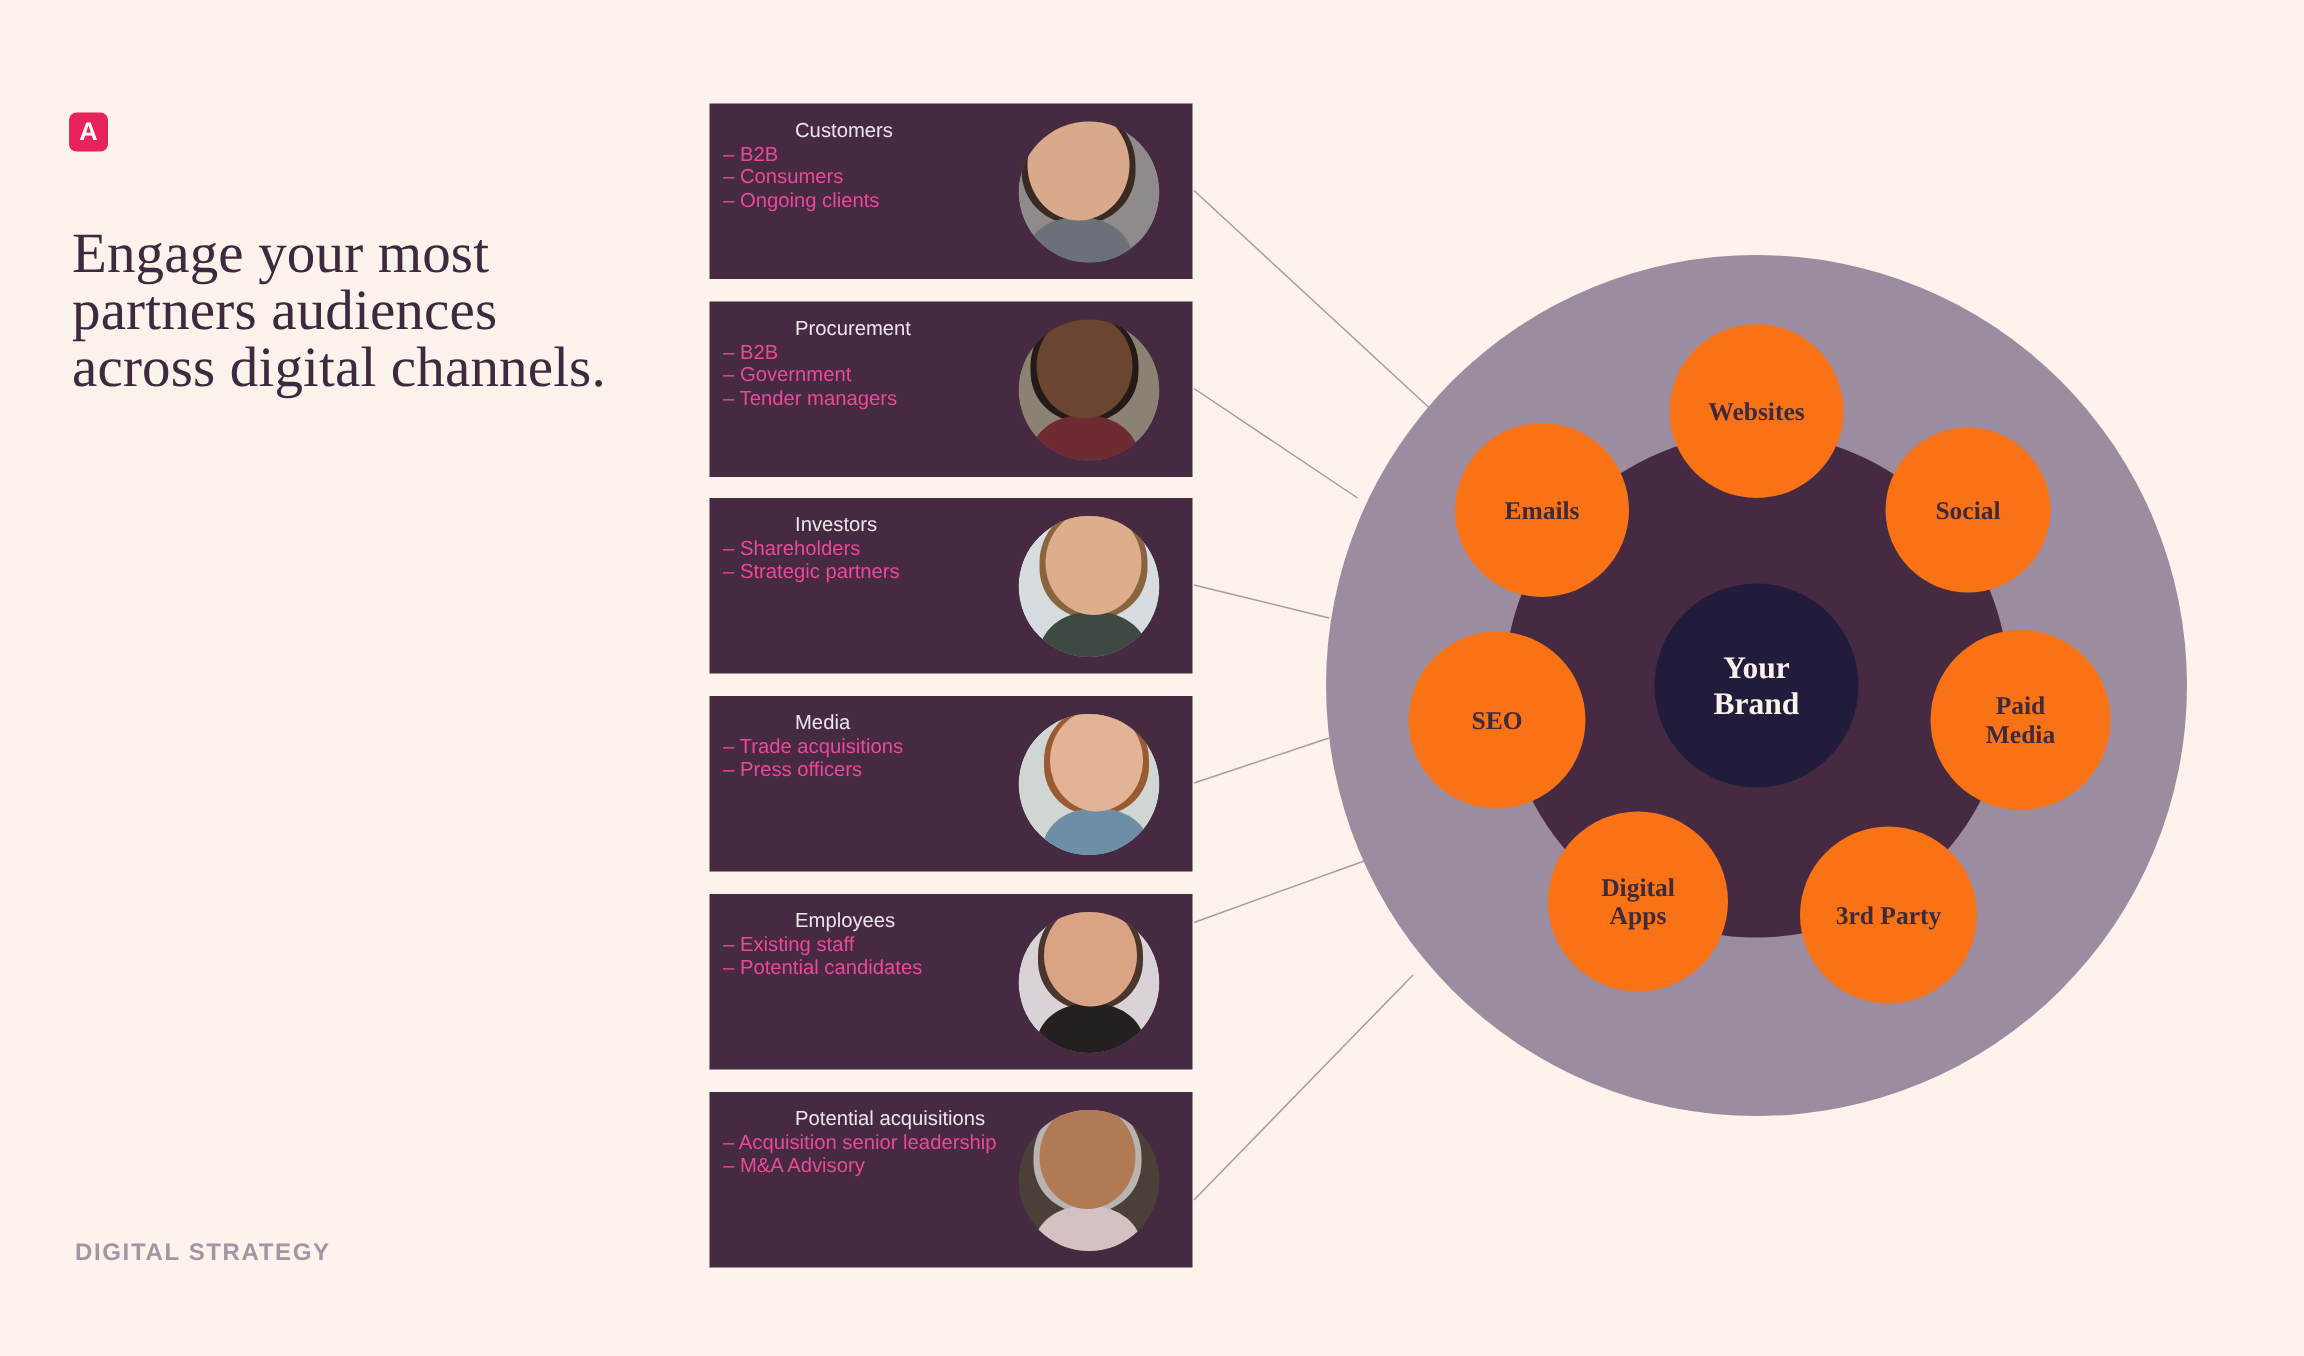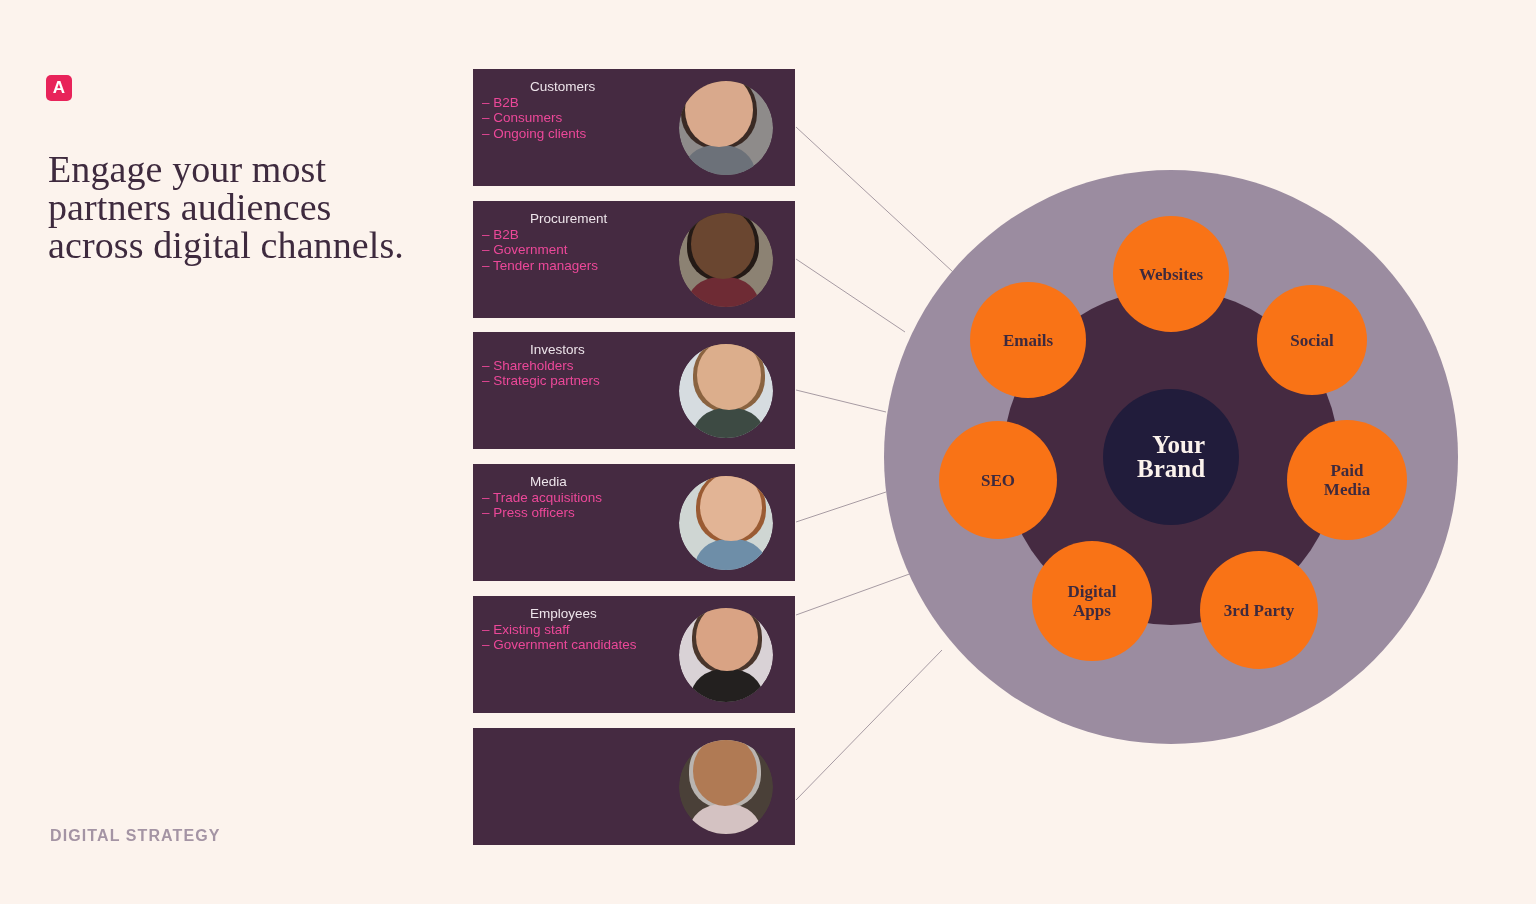--- a/index.html
+++ b/index.html
@@ -166,24 +166,24 @@
     height: 136px;
     border-radius: 50%;
     background: #211C3B;
     display: flex;
     align-items: center;
     justify-content: center;
   }
   .core-label {
     font-family: "Liberation Serif", "DejaVu Serif", serif;
     font-weight: bold;
-    font-size: 25px;
+    font-size: 21px;
     line-height: 24px;
     color: #FBF2EC;
-    text-align: right;
+    text-align: center;
   }
   .core-label span { display: block; }
   .node {
     position: absolute;
     border-radius: 50%;
     background: #f97316;
     display: flex;
     align-items: center;
     justify-content: center;
     text-align: center;
@@ -279,31 +279,36 @@
             <div class="ph-hair" style="background: rgb(154, 91, 51); left: 17px; top: -5px; width: 70px; height: 72px;"></div>
             <div class="ph-body" style="background: rgb(110, 142, 168); left: 16px; top: 63px; width: 72px; height: 60px;"></div>
             <div class="ph-head" style="background: rgb(226, 180, 149); left: 21px; top: -3px; width: 62px; height: 68px;"></div>
           </div>
         </div>
       </div>
       <div class="card" style="top: 596px;">
         <div class="card-text">
           <div class="card-title">Employees</div>
           <div class="card-bullet">– Existing staff</div>
-          <div class="card-bullet">– Government candidates</div>
+          <div class="card-bullet">– Potential candidates</div>
         </div>
         <div class="card-photo">
           <div class="ph" style="background: rgb(217, 210, 214);">
             <div class="ph-hair" style="background: rgb(74, 54, 44); left: 13px; top: -7px; width: 70px; height: 72px;"></div>
             <div class="ph-body" style="background: rgb(35, 32, 31); left: 12px; top: 61px; width: 72px; height: 60px;"></div>
             <div class="ph-head" style="background: rgb(217, 163, 132); left: 17px; top: -5px; width: 62px; height: 68px;"></div>
           </div>
         </div>
       </div>
       <div class="card" style="top: 728px;">
+        <div class="card-text">
+          <div class="card-title">Potential acquisitions</div>
+          <div class="card-bullet">– Acquisition senior leadership</div>
+          <div class="card-bullet">– M&amp;A Advisory</div>
+        </div>
         <div class="card-photo">
           <div class="ph" style="background: rgb(74, 64, 56);">
             <div class="ph-hair" style="background: rgb(185, 180, 176); left: 10px; top: -6px; width: 72px; height: 74px;"></div>
             <div class="ph-body" style="background: rgb(212, 194, 194); left: 10px; top: 64px; width: 72px; height: 60px;"></div>
             <div class="ph-head" style="background: rgb(176, 122, 84); left: 14px; top: -4px; width: 64px; height: 70px;"></div>
           </div>
         </div>
       </div>
     </div>
 

